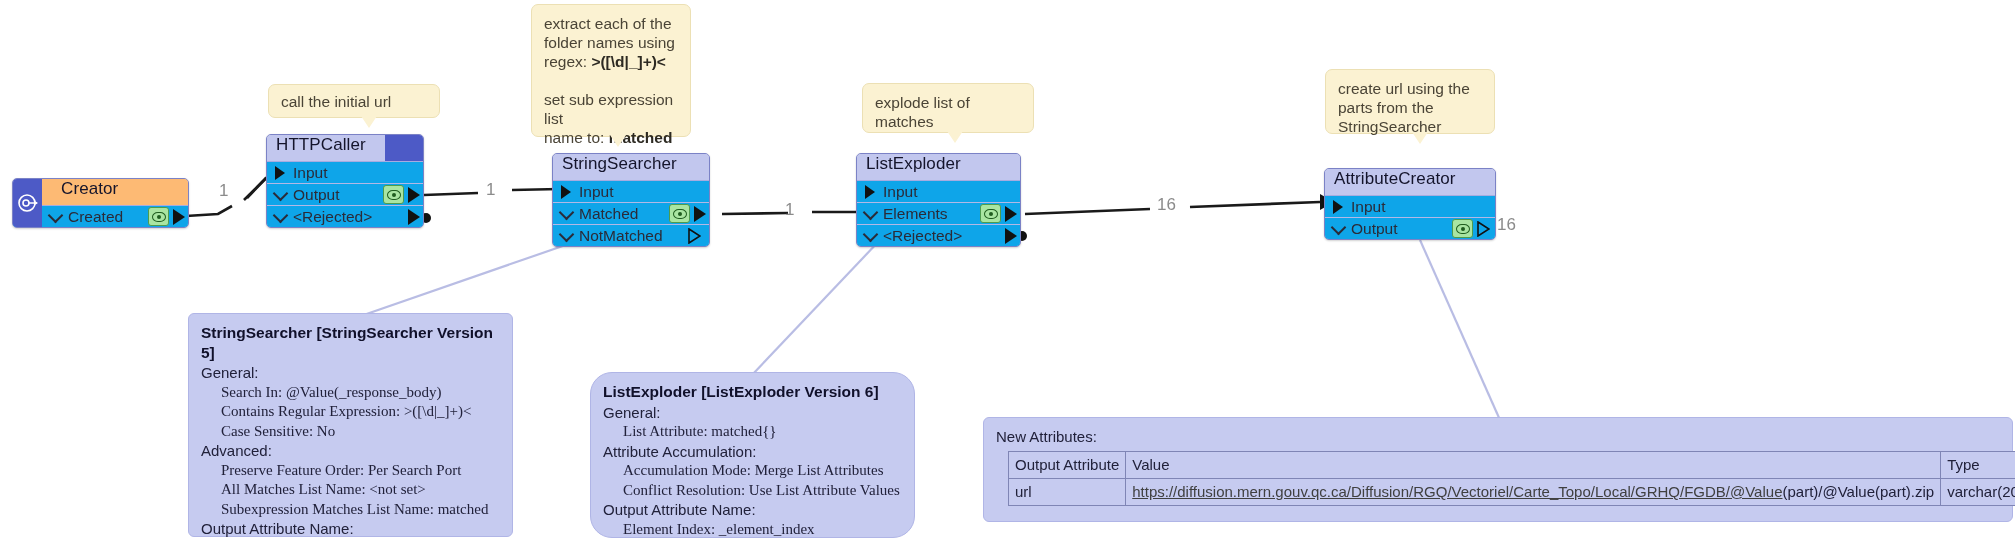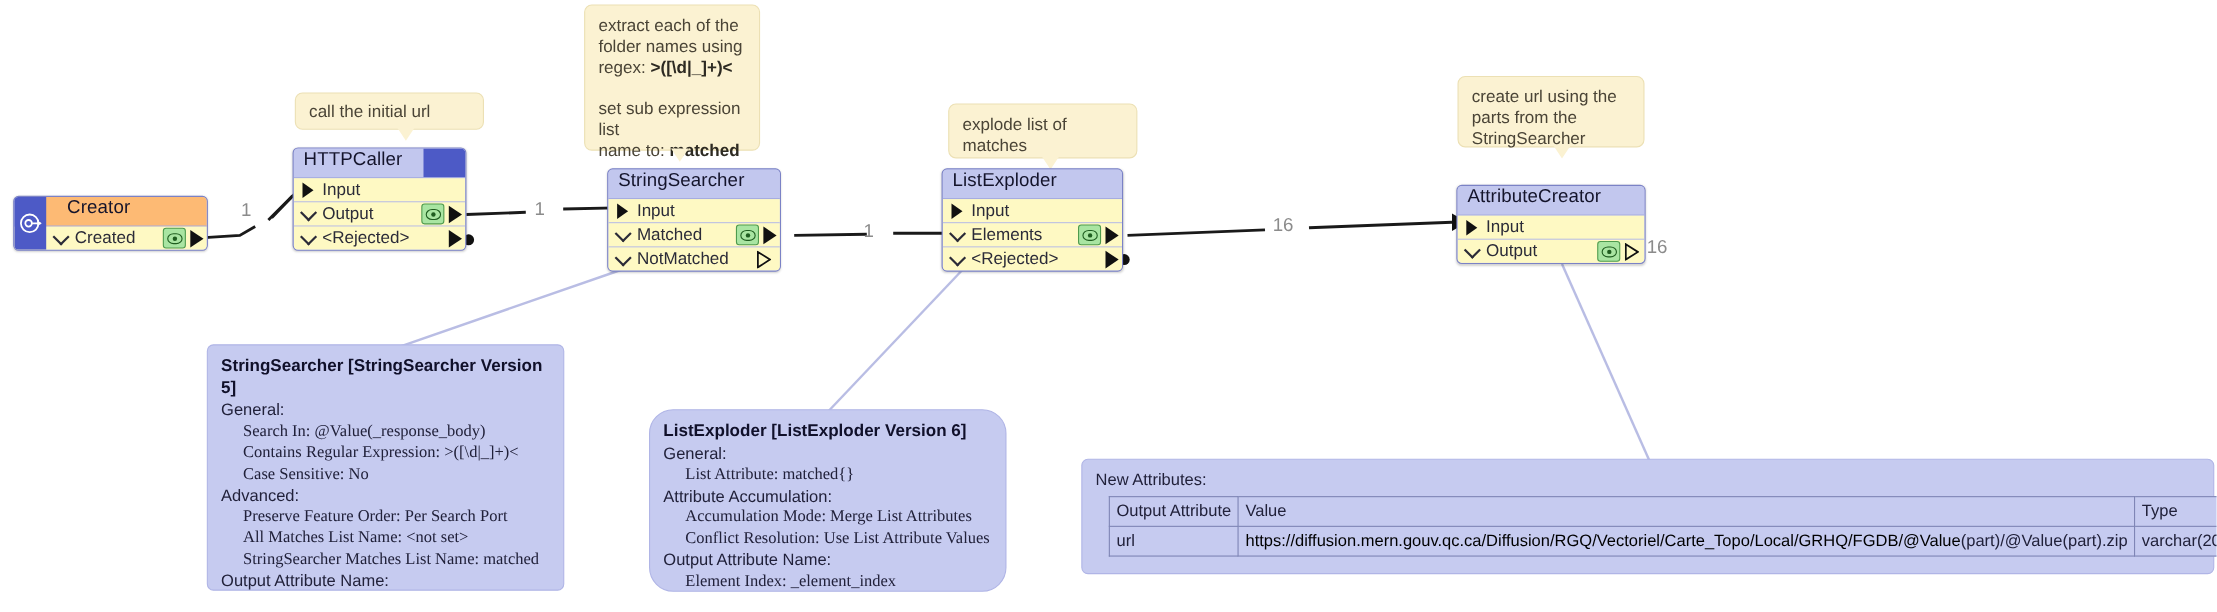--- a/index.html
+++ b/index.html
@@ -33,21 +33,21 @@
     display:flex;
   }
   .node .hdr .title{
     font-size:17px;color:#14142b;padding-left:9px;letter-spacing:.1px;
     white-space:nowrap;
   }
   .node .hdr .runbox{
     position:absolute;right:0;top:0;width:38px;height:26px;background:#4d5ac6;
   }
   .node .port{
-    position:relative;height:21px;background:#fef9c3;
+    position:relative;height:21px;background:#0ea5e9;
     border-bottom:1px solid #b3b8e6;
     display:flex;align-items:center;
   }
   .node .port:last-child{border-bottom:none;}
   .node .port .pname{
     font-size:15.5px;color:#2b2b38;white-space:nowrap;
   }
 
   
   .gut{width:26px;flex:0 0 26px;display:flex;align-items:center;justify-content:center;}
@@ -113,21 +113,21 @@
     border-collapse:collapse;margin-top:4px;margin-left:12px;
     background:#c6cbf0;table-layout:fixed;
   }
   .attr-table td{
     border:1px solid #7f85b5;padding:2px 6px;font-size:15px;color:#21213a;
     white-space:nowrap;vertical-align:middle;height:22px;
   }
   .attr-table td.c-out{width:122px;}
   .attr-table td.c-val{width:745px;}
   .attr-table td.c-type{width:96px;}
-  .urlval .lnk{color:#000000;}
+  .urlval .lnk{color:#404040;text-decoration:underline;}
   .urlval .plain{color:#21213a;text-decoration:none;}
 </style>
 </head>
 <body>
 
 <div id="canvas">
 
   <svg id="wires" viewBox="0 0 2015 556">
 
     <path class="leader" d="M 580 240 L 355 318"></path>
@@ -179,21 +179,21 @@
       <div><span>extract each of the</span></div>
       <div><span>folder names using</span></div>
       <div><span>regex: </span><b>&gt;([\d|_]+)&lt;</b></div>
       <div style="height:19px;">&nbsp;</div>
       <div><span>set sub expression list</span></div>
       <div><span>name to: </span><b>matched</b></div>
     </div>
     <span class="tail" style="left:78px;"></span>
   </div>
 
-  <div class="note" style="left:862px;top:83px;width:172px;height:50px;margin-top:11px;">
+  <div class="note" style="left:862px;top:83px;width:172px;height:50px;">
     <div>
       <div>explode list of</div>
       <div>matches</div>
     </div>
     <span class="tail" style="left:84px;"></span>
   </div>
 
   <div class="note" style="left:1325px;top:69px;width:170px;height:65px;">
     <div>
       <div>create url using the</div>
@@ -369,21 +369,21 @@
 
   <div class="panel" style="left:188px;top:313px;width:325px;height:224px;">
     <div class="ptitle">StringSearcher [StringSearcher Version 5]</div>
     <div class="lvl0">General:</div>
     <div class="lvl1">Search In: @Value(_response_body)</div>
     <div class="lvl1">Contains Regular Expression: &gt;([\d|_]+)&lt;</div>
     <div class="lvl1">Case Sensitive: No</div>
     <div class="lvl0">Advanced:</div>
     <div class="lvl1">Preserve Feature Order: Per Search Port</div>
     <div class="lvl1">All Matches List Name: &lt;not set&gt;</div>
-    <div class="lvl1">StringSearcher Matches List Name: matched</div>
+    <div class="lvl1">Subexpression Matches List Name: matched</div>
     <div class="lvl0">Output Attribute Name:</div>
 
   </div>
 
   <div class="panel" style="left:590px;top:372px;width:325px;height:166px;border-radius:22px;">
     <div class="ptitle">ListExploder [ListExploder Version 6]</div>
     <div class="lvl0">General:</div>
     <div class="lvl1">List Attribute: matched{}</div>
     <div class="lvl0">Attribute Accumulation:</div>
     <div class="lvl1">Accumulation Mode: Merge List Attributes</div>

